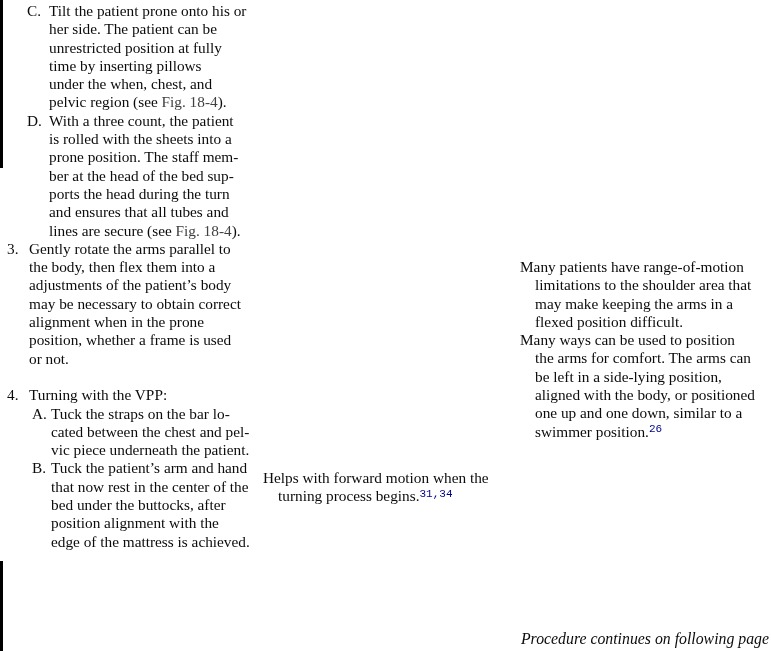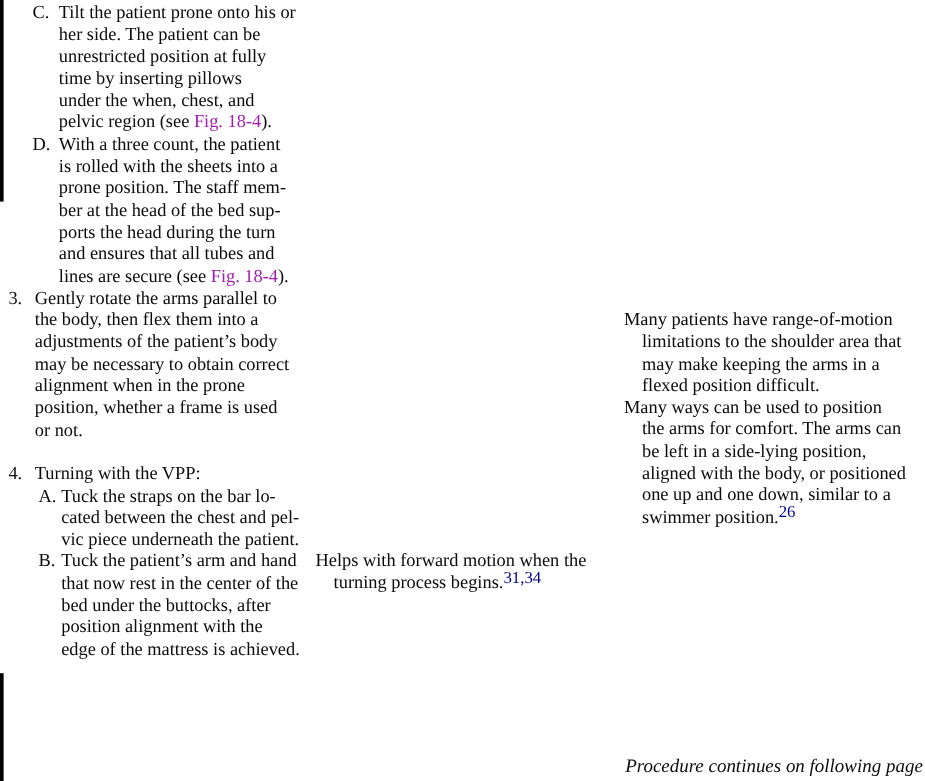--- a/index.html
+++ b/index.html
@@ -7,33 +7,33 @@
     position:relative; width:771px; height:651px; background:#ffffff;
     font-family:"Liberation Serif","DejaVu Serif",serif;
     font-size:15.3px; line-height:18.3px; color:#0b0b0b;
     overflow:hidden;
   }
   .vrule { position:absolute; left:0; width:3px; background:#000; }
   .vrule.seg-top { top:0; height:168px; }
   .vrule.seg-bottom { top:561px; height:90px; }
   .col { position:absolute; }
   .col-steps { left:7px; top:2px; width:256px; }
-  .col-rationale { left:263px; top:459px; width:252px; }
+  .col-rationale { left:263px; top:469px; width:252px; }
   .col-consider { left:520px; top:258px; width:251px; }
   .item { display:flex; align-items:flex-start; }
   .item .lbl { flex:0 0 22px; white-space:nowrap; }
   .li-letter { margin-left:20px; }
   .li-sub { margin-left:25px; }
   .li-sub .lbl { flex:0 0 19px; }
   .txt { flex:1 1 auto; min-width:0; }
   .ln { white-space:nowrap; }
   .ind { padding-left:15px; }
   .gap-top { margin-top:18.3px; }
-  .fig { color:#a21caf; text-decoration:none; cursor:pointer; }
-  .ref { color:#00008B; font-size:14px; position:relative; top:-4.5px; cursor:pointer; }
+  .fig { color:#404040; text-decoration:none; cursor:pointer; }
+  .ref { color:#00008B; font-size:11px; position:relative; top:-4.5px; cursor:pointer;font-family:Liberation Mono, monospace; }
   .footer-note {
     position:absolute; top:630px; right:2px;
     font-style:italic; font-size:15.8px; white-space:nowrap;
   }
 </style>
 </head>
 <body>
 
 <div class="page">
 

